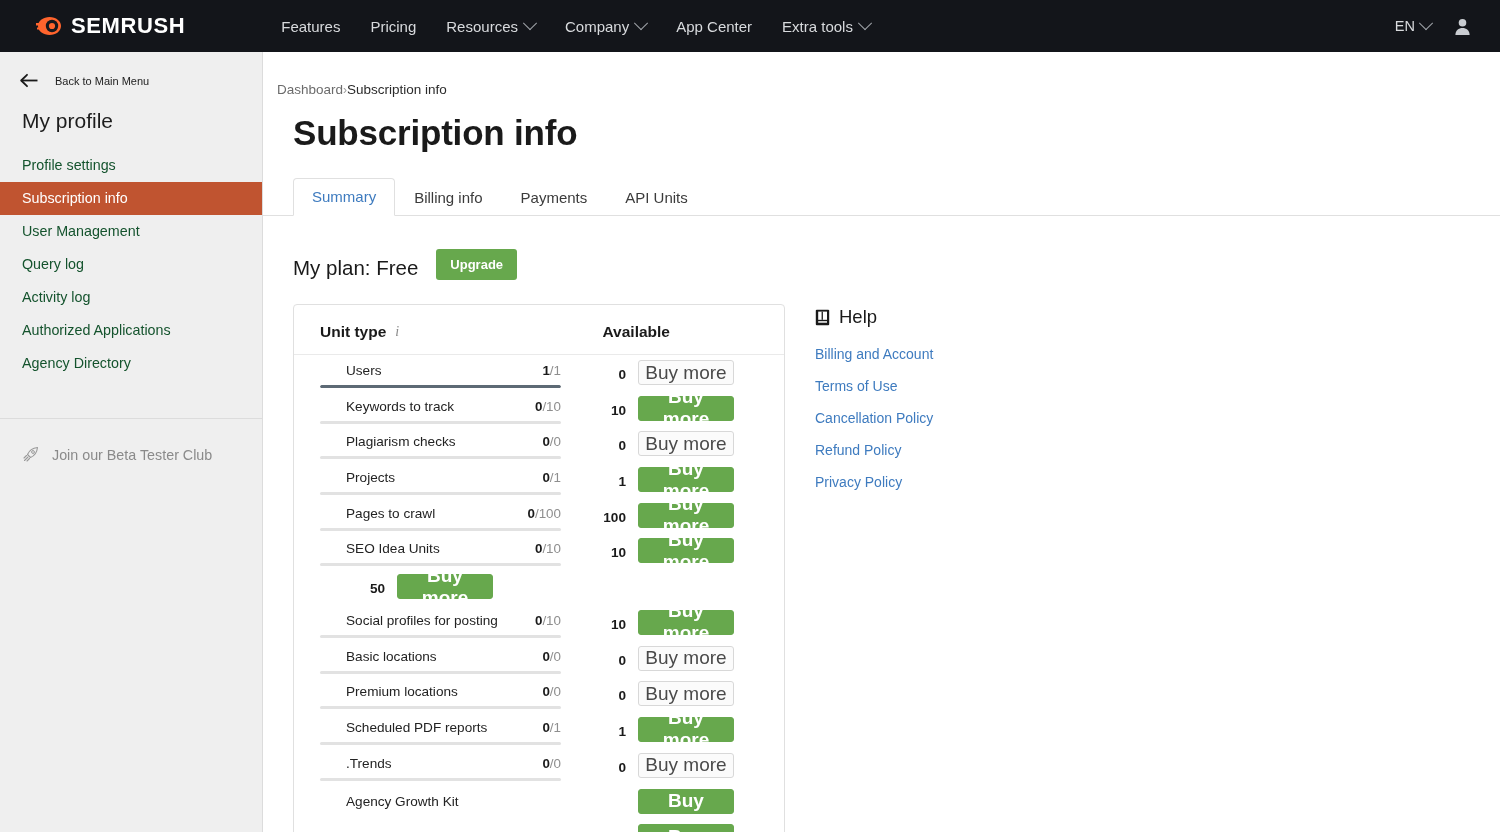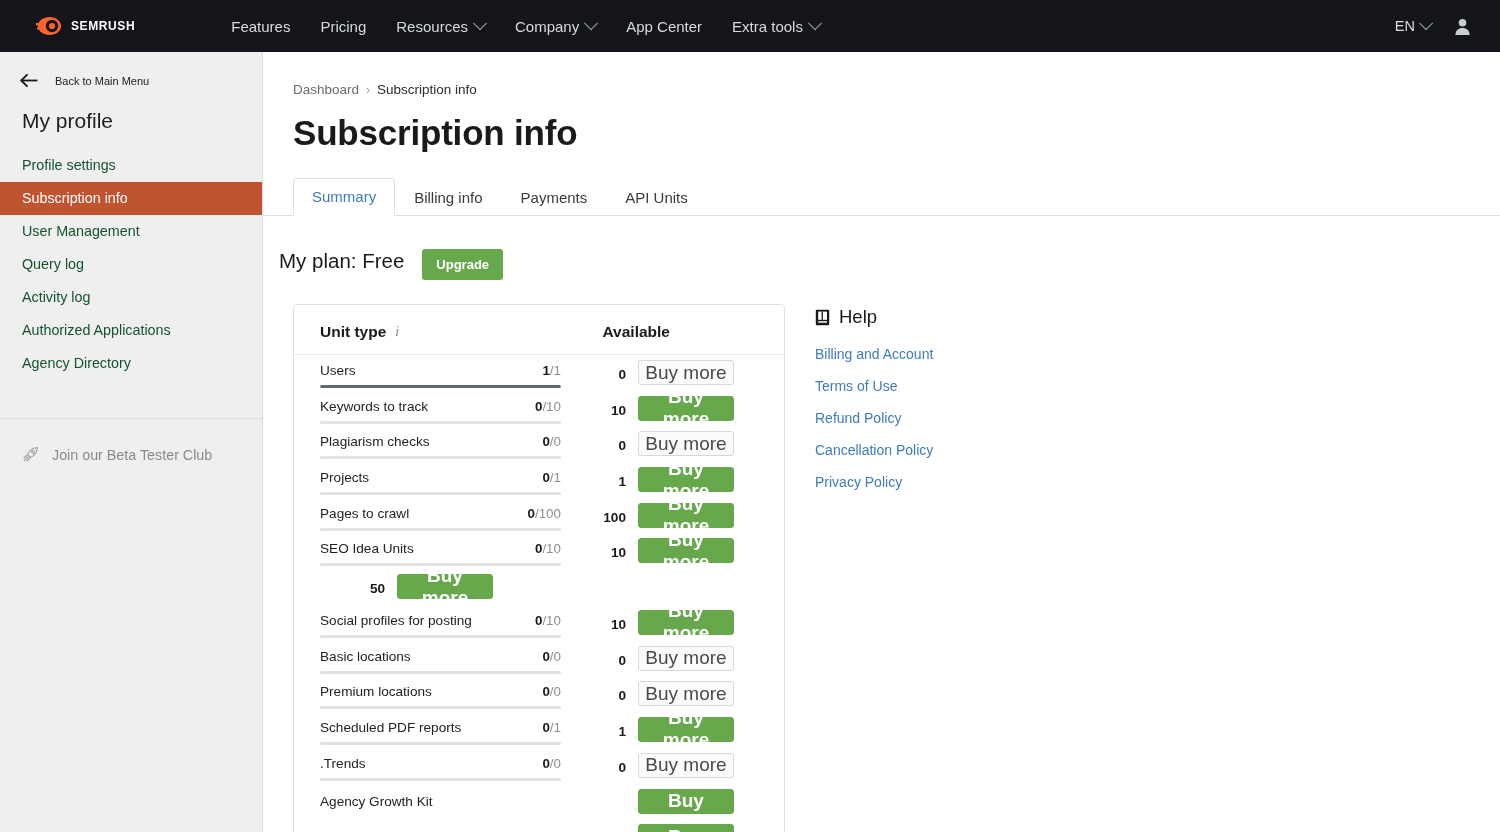--- a/index.html
+++ b/index.html
@@ -25,21 +25,21 @@
   .logo-wrap {
     display: flex;
     align-items: center;
     margin-left: 36px;
     gap: 7px;
     cursor: pointer;
   }
   .logo-mark { width: 28px; height: 22px; display: block; }
   .logo-text {
     color: #ffffff;
-    font-size: 12px;
+    font-size: 22px;
     font-weight: bold;
     letter-spacing: 0.6px;
   }
   .nav-items {
     display: flex;
     align-items: center;
     margin-left: 96px;
     gap: 30px;
   }
   .nav-item {
@@ -136,22 +136,22 @@
   .main {
     flex: 1;
     background: #ffffff;
     padding: 30px 0 0 0;
     overflow: hidden;
     position: relative;
   }
   .breadcrumb {
     display: flex;
     align-items: flex-end;
-    gap: 7px;
-    padding-left: 30px;
+    gap: 0;
+    padding-left: 14px;
     font-size: 13.5px;
   }
   .bc-link { color: #6b6b6b; cursor: pointer; }
   .bc-sep { color: #9b9b9b; font-size: 12px; }
   .bc-current { color: #2b2b2b; }
   .page-title {
     font-size: 35px;
     font-weight: 700;
     color: #1a1a1a;
     padding-left: 30px;
@@ -184,23 +184,23 @@
     color: #3e7bbf;
     background: #ffffff;
     border: 1px solid #e0e0e0;
     border-bottom: 1px solid #ffffff;
     border-radius: 4px 4px 0 0;
   }
 
   
   .plan-row {
     display: flex;
-    align-items: flex-start;
+    align-items: flex-end;
     gap: 18px;
-    padding-left: 16px;
+    padding-left: 30px;
     margin-top: 33px;
   }
   .plan-label {
     font-size: 20.5px;
     color: #1a1a1a;
     font-weight: 400;
   }
   .btn-upgrade {
     background: #67a84d;
     color: #ffffff;
@@ -270,20 +270,21 @@
   }
   .row-left {
     width: 241px;
     min-width: 241px;
     position: relative;
     padding-top: 8px;
   }
   .row-left-line {
     display: flex;
     align-items: baseline;
+    margin-left: 26px;
   }
   .unit-name {
     font-size: 13.6px;
     color: #232323;
     white-space: nowrap;
   }
   .unit-frac {
     margin-left: auto;
     font-size: 13.4px;
     color: #8e8e8e;
@@ -706,20 +707,20 @@
           <svg class="book-icon" viewBox="0 0 15 17">
             <rect x="0.8" y="0.8" width="13.4" height="15.4" rx="1" fill="#1a1a1a"></rect>
             <rect x="3.2" y="2.6" width="8.8" height="8.2" fill="#ffffff"></rect>
             <rect x="3.2" y="12.2" width="8.8" height="1.5" fill="#ffffff"></rect>
             <rect x="6.6" y="2.6" width="1.3" height="8.2" fill="#1a1a1a"></rect>
           </svg>
           <span>Help</span>
         </div>
         <a class="help-link">Billing and Account</a>
         <a class="help-link">Terms of Use</a>
+        <a class="help-link">Cancellation Policy</a>
         <a class="help-link">Refund Policy</a>
-        <a class="help-link">Cancellation Policy</a>
         <a class="help-link">Privacy Policy</a>
       </div>
 
     </div>
   </div>
 </div>
 
 </body></html>

